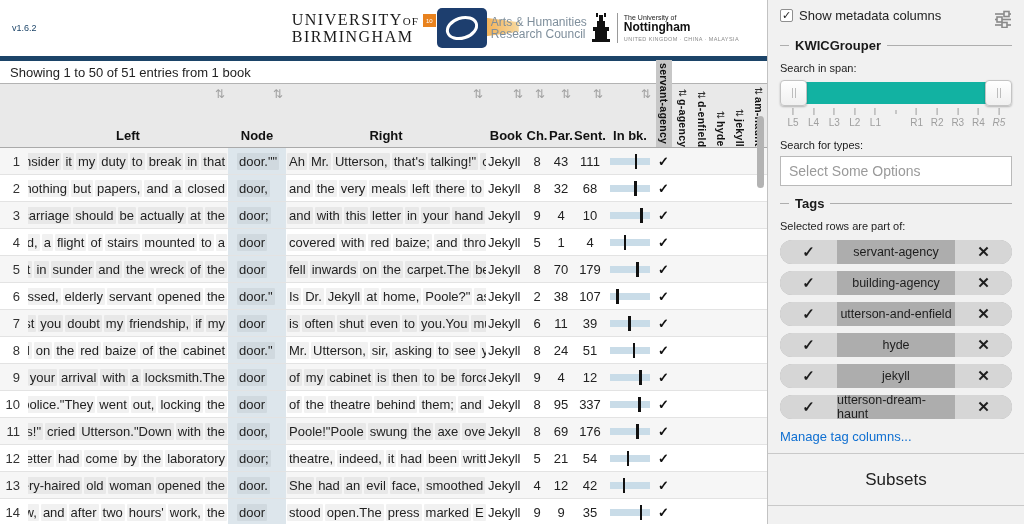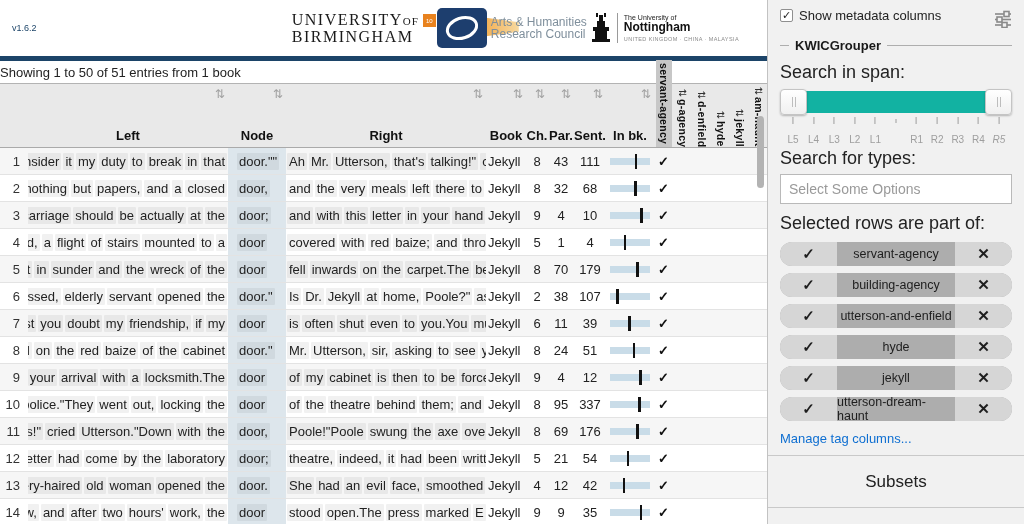--- a/index.html
+++ b/index.html
@@ -34,21 +34,21 @@
   .nott { display:flex; align-items:center; gap:6px; }
   .nott-castle { flex:none; }
   .nott-div { width:1px; height:30px; background:#9a9a9a; }
   .nott-right { display:flex; flex-direction:column; }
   .nott-small { font-size:7px; color:#222; }
   .nott-name { font-size:12px; font-weight:bold; color:#111; line-height:12px; }
   .nott-sub { font-size:5.5px; color:#8a8a8a; margin-top:3px; letter-spacing:.4px; }
 
   .navy-bar { height:5px; background:#1c4468; }
 
-  .showing-row { height:23px; display:flex; align-items:center; 
+  .showing-row { height:23px; display:flex; align-items:center; padding-left:10px;
                  font-size:13px; color:#222; border-bottom:1px solid #b3b3b3; background:#fff;
                  position:relative; z-index:1; }
 
   
   .tablewrap { position:relative; width:767px; }
   .grid { display:grid;
           grid-template-columns:28px 200px 58px 200px 40px 22px 26px 32px 48px repeat(6,19px); }
   .thead { background:#e9e9e9; height:64px; border-bottom:1px solid #aaa; position:relative; }
   .th { position:relative; }
   .th .sort { position:absolute; top:3px; right:3px; font-size:12px; color:#a0a0a0; }
@@ -90,34 +90,34 @@
   .cb { width:13px; height:13px; border:1px solid #8f8f8f; border-radius:2px; background:#fff;
         display:inline-flex; align-items:center; justify-content:center; font-size:11px;
         color:#222; margin-right:6px; flex:none; margin-top:1px; }
   .meta-label { font-size:13px; }
   .gear { margin-left:auto; color:#8a8a8a; margin-top:2px; }
 
   .legend { display:flex; align-items:center; margin-top:10px; font-weight:bold; font-size:13px; color:#1a1a1a; }
   .legend::before { content:""; width:9px; height:1px; background:#aeaeae; margin-right:6px; }
   .legend::after  { content:""; flex:1; height:1px; background:#aeaeae; margin-left:6px; }
 
-  .fld-label { margin-top:9px; font-size:18px; }
+  .fld-label { margin-top:9px; font-size:11px; }
 
   .slider { position:relative; height:26px; margin-top:6px; }
   .slider-fill { position:absolute; left:13px; right:13px; top:2px; bottom:2px; background:#12b2a2; }
   .handle { position:absolute; top:0; width:27px; height:26px; background:linear-gradient(#ffffff,#f0f0f0);
             border:1px solid #c4c4c4; border-radius:4px; box-shadow:0 1px 2px rgba(0,0,0,.25); z-index:2;
             display:flex; align-items:center; justify-content:center; }
   .handle::after { content:""; width:1px; height:10px; background:#bdbdbd; box-shadow:3px 0 0 #bdbdbd; margin-left:-3px; }
   .handle.left { left:0; } .handle.right { right:0; }
   .ticks { position:relative; height:22px; margin:2px 13px 0 13px; }
   .tick { position:absolute; top:0; transform:translateX(-50%); text-align:center; }
   .tick i { display:block; width:1px; height:7px; background:#9e9e9e; margin:0 auto; }
   .tick.minor i { height:4px; margin-top:2px; }
-  .tick span { font-size:10px; color:#9e9e9e; display:block; margin-top:10px; }
+  .tick span { font-size:10px; color:#9e9e9e; display:block; margin-top:2px; }
 
   .sel-input { margin-top:5px; width:100%; height:30px; border:1px solid #b9b9b9; background:#fff;
                font-size:14px; padding:0 8px; color:#222; font-family:"Liberation Sans",sans-serif; }
   .sel-input::placeholder { color:#9a9a9a; }
 
   .pills { margin-top:8px; display:flex; flex-direction:column; gap:7px; }
   .pill { display:flex; height:24px; border-radius:12px; overflow:hidden; background:#adadad; }
   .pill-cap { width:57px; background:#d6d6d6; display:flex; align-items:center; justify-content:center;
               font-size:15px; font-weight:bold; color:#1d1d1d; cursor:default; }
   .pill-label { flex:1; display:flex; align-items:center; justify-content:center;
@@ -860,20 +860,21 @@
         </div>
         <div class="tick" style="left: 100%; font-style: italic;">
           <i></i>
           <span>R5</span>
         </div>
       </div>
 
     <div class="fld-label">Search for types:</div>
     <input class="sel-input" placeholder="Select Some Options" style="">
 
+    <div class="legend">Tags</div>
     <div class="fld-label">Selected rows are part of:</div>
 
     <div class="pills" id="pills">
         <div class="pill">
           <span class="pill-cap">✓</span>
           <span class="pill-label">servant-agency</span>
           <span class="pill-cap">✕</span>
         </div>
         <div class="pill">
           <span class="pill-cap">✓</span>

